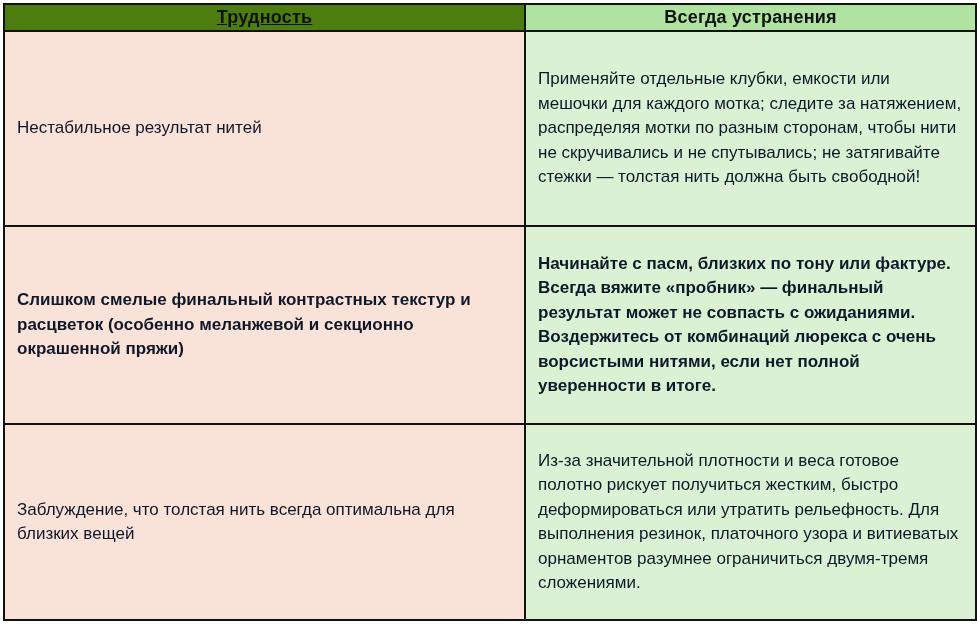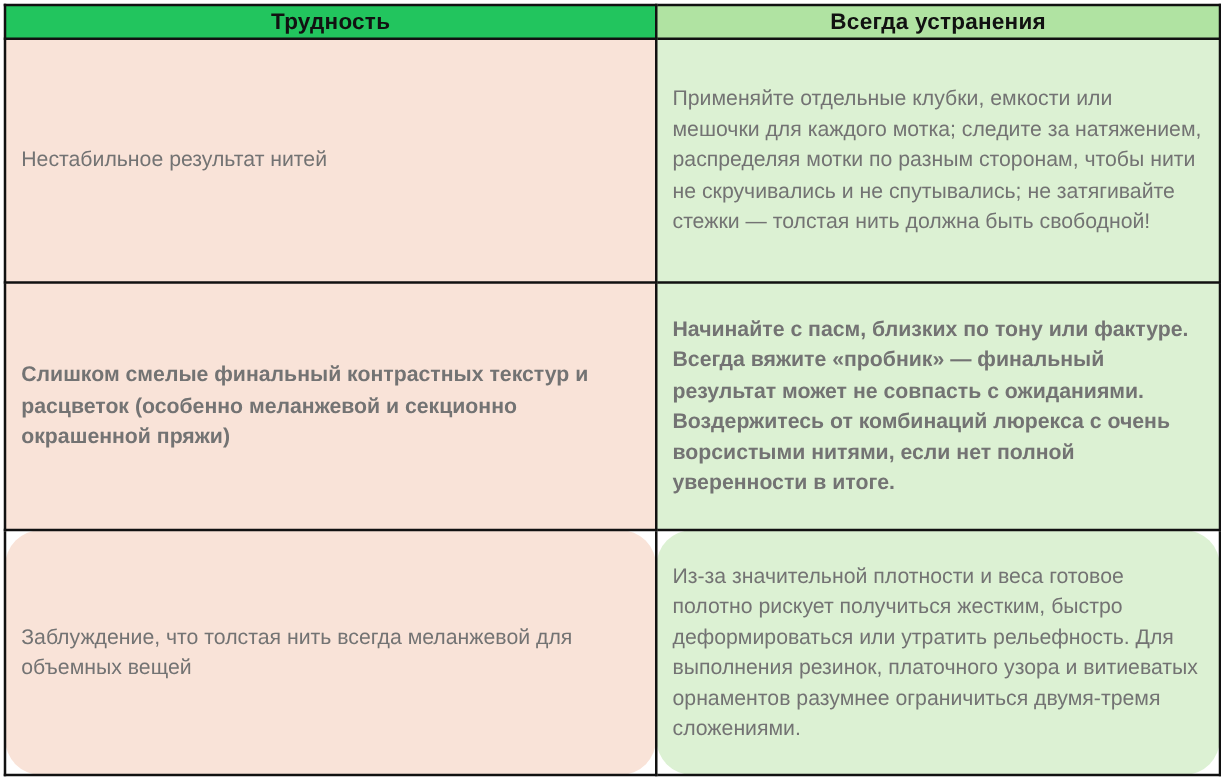--- a/index.html
+++ b/index.html
@@ -30,33 +30,33 @@
     }
     .tbl th {
       height: 25px;
       font-size: 18px;
       font-weight: bold;
       text-align: center;
       color: #111111;
       padding: 0;
       letter-spacing: 0.2px;
     }
-    .tbl th.h-left { background: #22c55e; }
+    .tbl th.h-left { background: #4d7c0f; text-decoration: underline; }
     .tbl th.h-right { background: #B0E3A2; }
     .tbl td {
       font-size: 17px;
       line-height: 24.5px;
-      color: #737373;
+      color: #0f172a;
       margin-top: 33px;
     }
     .tbl td.c-left { background: #F9E3D8; }
     .tbl td.c-right { background: #DCF1D3; }
     .row1 td { height: 193px; }
     .row2 td { height: 196px; font-weight: bold; }
-    .row3 td { height: 194px; border-radius: 29px; }
+    .row3 td { height: 194px; }
     col.col-left { width: 521px; }
     col.col-right { width: 451px; }
   </style>
 </head>
 <body>
 
 <table class="tbl">
   <colgroup>
     <col class="col-left">
     <col class="col-right">
@@ -70,17 +70,17 @@
   <tbody>
     <tr class="row1">
       <td class="c-left">Нестабильное результат нитей</td>
       <td class="c-right">Применяйте отдельные клубки, емкости или мешочки для каждого мотка; следите за натяжением, распределяя мотки по разным сторонам, чтобы нити не скручивались и не спутывались; не затягивайте стежки — толстая нить должна быть свободной!</td>
     </tr>
     <tr class="row2">
       <td class="c-left">Слишком смелые финальный контрастных текстур и расцветок (особенно меланжевой и секционно окрашенной пряжи)</td>
       <td class="c-right">Начинайте с пасм, близких по тону или фактуре. Всегда вяжите «пробник» — финальный результат может не совпасть с ожиданиями. Воздержитесь от комбинаций люрекса с очень ворсистыми нитями, если нет полной уверенности в итоге.</td>
     </tr>
     <tr class="row3">
-      <td class="c-left">Заблуждение, что толстая нить всегда меланжевой для объемных вещей</td>
+      <td class="c-left">Заблуждение, что толстая нить всегда оптимальна для близких вещей</td>
       <td class="c-right">Из-за значительной плотности и веса готовое полотно рискует получиться жестким, быстро деформироваться или утратить рельефность. Для выполнения резинок, платочного узора и витиеватых орнаментов разумнее ограничиться двумя-тремя сложениями.</td>
     </tr>
   </tbody>
 </table>
 
 </body></html>

